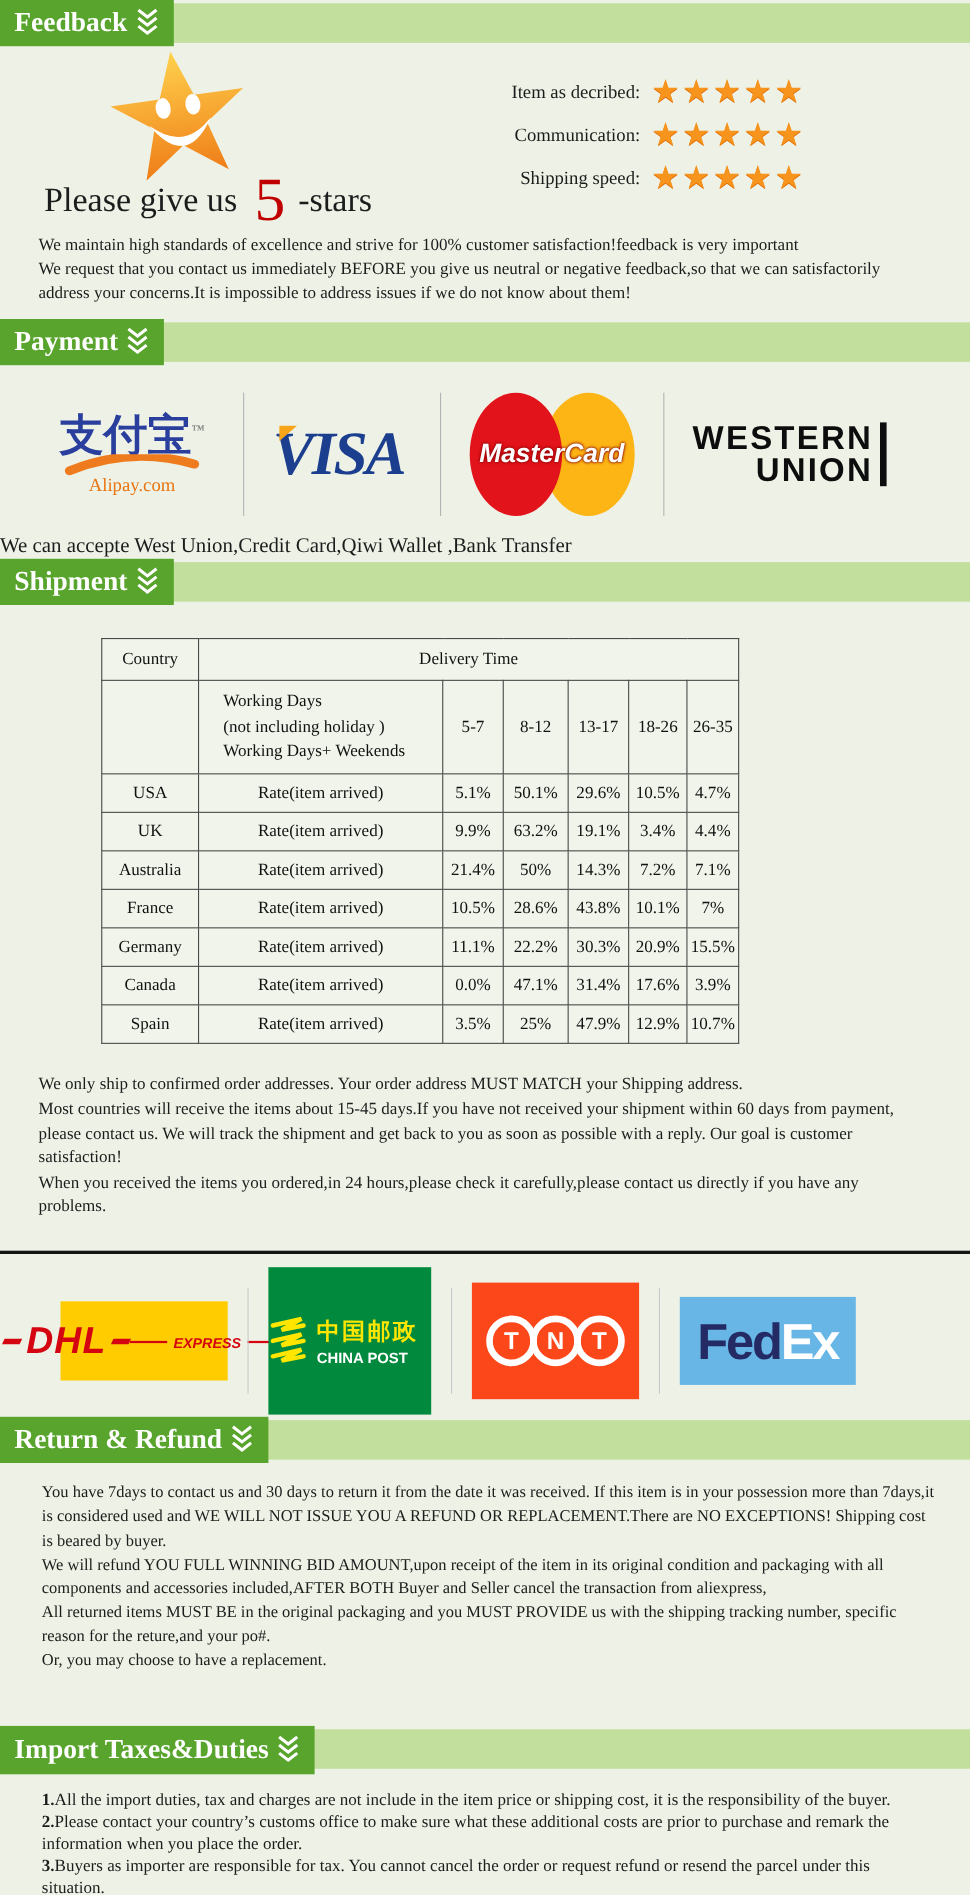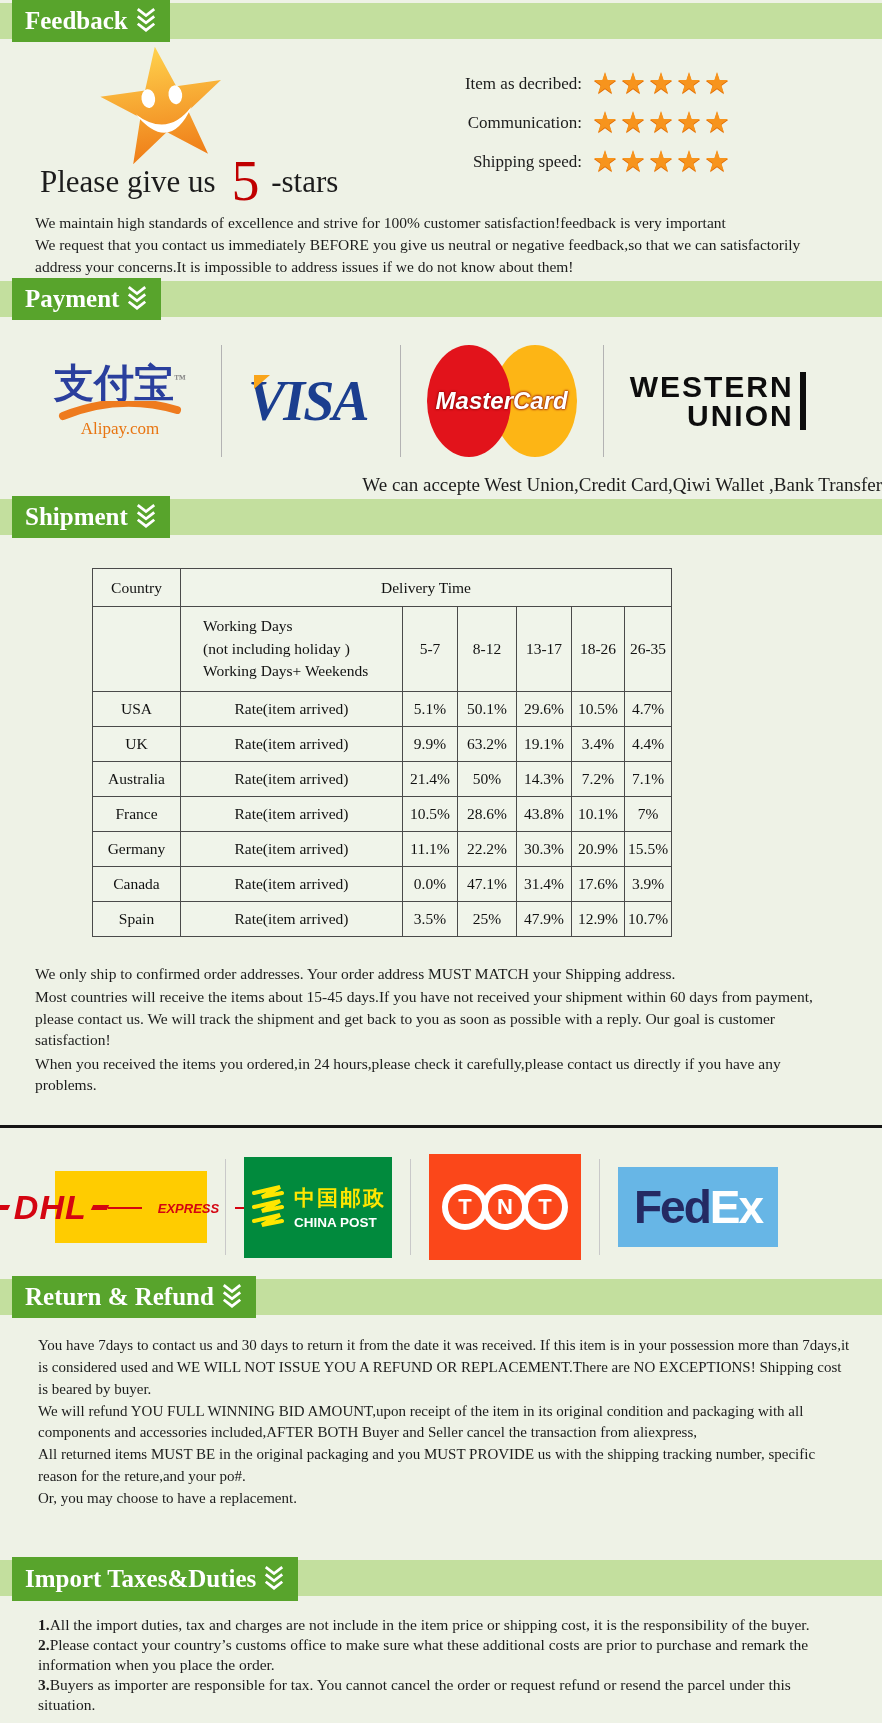--- a/index.html
+++ b/index.html
@@ -2,60 +2,60 @@
 <html><head>
 <meta charset="utf-8">
 <style>
   html,body{margin:0;padding:0;}
   body{width:882px;background:#eef2e6;font-family:"Liberation Serif", serif;color:#1c1c1c;}
   .page{position:relative;width:882px;height:1723px;overflow:hidden;}
 
   
   .banner{position:relative;height:42px;}
   .banner .strip{position:absolute;left:0;right:0;top:3px;height:36px;background:#c3df9e;}
-  .banner .label-box{position:absolute;left:12px;top:0;height:42px;background:#58a42c;color:#fff;
+  .banner .label-box{position:absolute;left:0;top:0;height:42px;background:#58a42c;color:#fff;
      display:flex;align-items:center;gap:7px;padding:0 13px;font-size:25px;font-weight:bold;}
   .chev{width:22px;height:28px;}
 
   
   .feedback-content{position:relative;height:170px;}
   .smiley-star{position:absolute;left:100px;top:2px;transform:rotate(-8deg);}
   .tagline{position:absolute;left:40px;top:122px;font-size:31px;white-space:nowrap;}
   .tagline .big5{color:#c00000;font-size:56px;line-height:0;vertical-align:-8px;padding:0 4px 0 8px;}
   .ratings{position:absolute;left:430px;top:22px;width:340px;}
   .rating-row{display:flex;align-items:center;height:39px;}
   .rating-label{width:152px;text-align:right;font-size:17px;padding-right:10px;}
   .rating-stars{font-family:"DejaVu Sans",sans-serif;font-size:29px;letter-spacing:2px;color:#f7941d;
      text-shadow:0 1px 0 #e06a00;line-height:1;}
   .para-block{margin-left:35px;width:815px;font-size:15.5px;line-height:1.42;}
   .para{margin:0;}
 
   
-  .banner.payment{}
+  .banner.payment{margin-top:12px;}
   .pay-row{margin:20px 0 0 45px;display:flex;align-items:center;gap:26px;height:122px;}
   .v-div{width:1px;height:112px;background:#b3b3b3;}
   .logo-alipay{width:150px;text-align:center;}
   .alipay-zh{font-size:40px;font-weight:bold;color:#2a3f9d;line-height:1.05;white-space:nowrap;}
   .alipay-zh .tm{font-size:12px;color:#888;vertical-align:super;}
   .alipay-swoosh{display:block;margin:-4px auto 0 auto;}
   .alipay-domain{font-size:17px;color:#e87511;margin-top:-2px;}
   .logo-visa{position:relative;font-family:"Liberation Serif",serif;font-style:italic;font-weight:bold;
      font-size:56px;color:#1b3e8f;letter-spacing:-2px;padding-right:6px;}
   .visa-notch{position:absolute;left:6px;top:6px;width:0;height:0;
      border-left:16px solid #f9a51a;border-bottom:14px solid transparent;}
   .logo-mc{position:relative;width:150px;height:120px;}
   .mc-circle{position:absolute;top:4px;width:84px;height:112px;border-radius:50%;}
   .mc-red{left:0;background:#e2131b;z-index:2;}
   .mc-yellow{right:0;background:#fdb515;z-index:1;}
   .mc-text{position:absolute;z-index:3;top:50%;left:50%;transform:translate(-50%,-50%);
      font-family:"Liberation Sans",sans-serif;font-style:italic;font-weight:bold;font-size:24px;color:#fff;
      white-space:nowrap;text-shadow:0 0 3px #8a0000,0 0 2px #8a0000;}
   .logo-wu{font-family:"Liberation Sans",sans-serif;font-weight:bold;font-size:30px;line-height:0.98;
      color:#0d0d0d;letter-spacing:2px;text-align:right;border-right:6px solid #0d0d0d;padding-right:6px;}
-  .pay-caption{margin-top:12px;text-align:right;font-size:19px;}
+  .pay-caption{margin-top:12px;text-align:left;font-size:19px;}
 
   
   .ship-table{margin:30px 0 0 92px;border-collapse:collapse;table-layout:fixed;background:#f0f4ea;
      font-size:15.5px;text-align:center;color:#111;}
   .ship-table td{border:1.5px solid #4a4a4a;padding:2px 3px;}
   .t-h1 td{height:33px;}
   .td-desc{text-align:left;padding-left:22px !important;line-height:1.45;}
   .t-h2 td{height:80px;}
   .t-row td{height:30px;}
   .cg-country{width:88px;}.cg-desc{width:222px;}
@@ -66,25 +66,25 @@
   .divider-line{border:none;border-top:3px solid #151515;margin:30px 0 0 0;width:882px;}
 
   
   .carrier-row{margin:24px 0 0 55px;display:flex;align-items:center;gap:18px;height:110px;}
   .c-div{width:1px;height:96px;background:#c9c9c9;}
   .logo-dhl{width:152px;height:72px;background:#ffcc00;display:flex;flex-direction:row;
      align-items:center;justify-content:center;}
   .dhl-main{display:flex;align-items:center;gap:5px;font-family:"Liberation Sans",sans-serif;
      font-style:italic;font-weight:bold;font-size:34px;color:#d40511;letter-spacing:1px;line-height:1;}
   .dhl-dash{width:16px;height:5px;background:#d40511;transform:skewX(-25deg);}
-  .dhl-sub{display:flex;align-items:center;gap:16px;font-family:"Liberation Sans",sans-serif;
+  .dhl-sub{display:flex;align-items:center;gap:6px;font-family:"Liberation Sans",sans-serif;
      font-style:italic;font-weight:bold;font-size:13px;color:#d40511;margin-top:2px;}
   .dhl-line{width:34px;height:2px;background:#d40511;}
-  .logo-cnpost{width:148px;height:101px;background:#018a3d;display:flex;align-items:center;
-     justify-content:center;gap:8px;}
+  .logo-cnpost{width:148px;height:134px;background:#018a3d;display:flex;align-items:center;
+     gap:8px;}
   .cnpost-text{text-align:left;}
   .cnpost-zh{font-size:21px;font-weight:bold;color:#ffe600;letter-spacing:2px;white-space:nowrap;}
   .cnpost-en{font-family:"Liberation Sans",sans-serif;font-size:13.5px;font-weight:bold;color:#fff;margin-top:3px;}
   .logo-tnt{width:152px;height:106px;background:#fb471a;display:flex;align-items:center;justify-content:center;}
   .tnt-circle{width:34px;height:34px;border:6px solid #fff;border-radius:50%;display:flex;align-items:center;
      justify-content:center;font-family:"Liberation Sans",sans-serif;font-weight:bold;font-size:22px;
      color:#fff;margin:0 -3px;}
   .logo-fedex{width:160px;height:80px;background:#67b6e6;display:flex;align-items:center;justify-content:center;
      font-family:"Liberation Sans",sans-serif;font-weight:bold;font-size:46px;letter-spacing:-2px;}
   .fedex-1{color:#242a63;}

